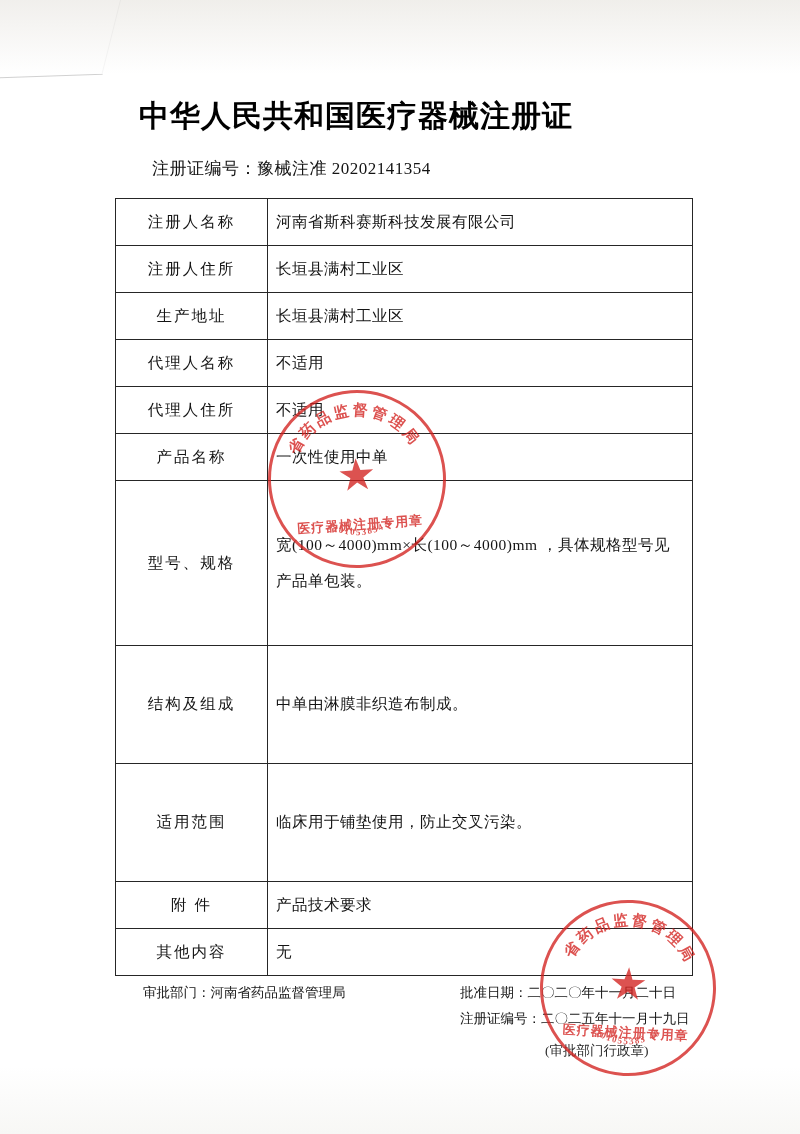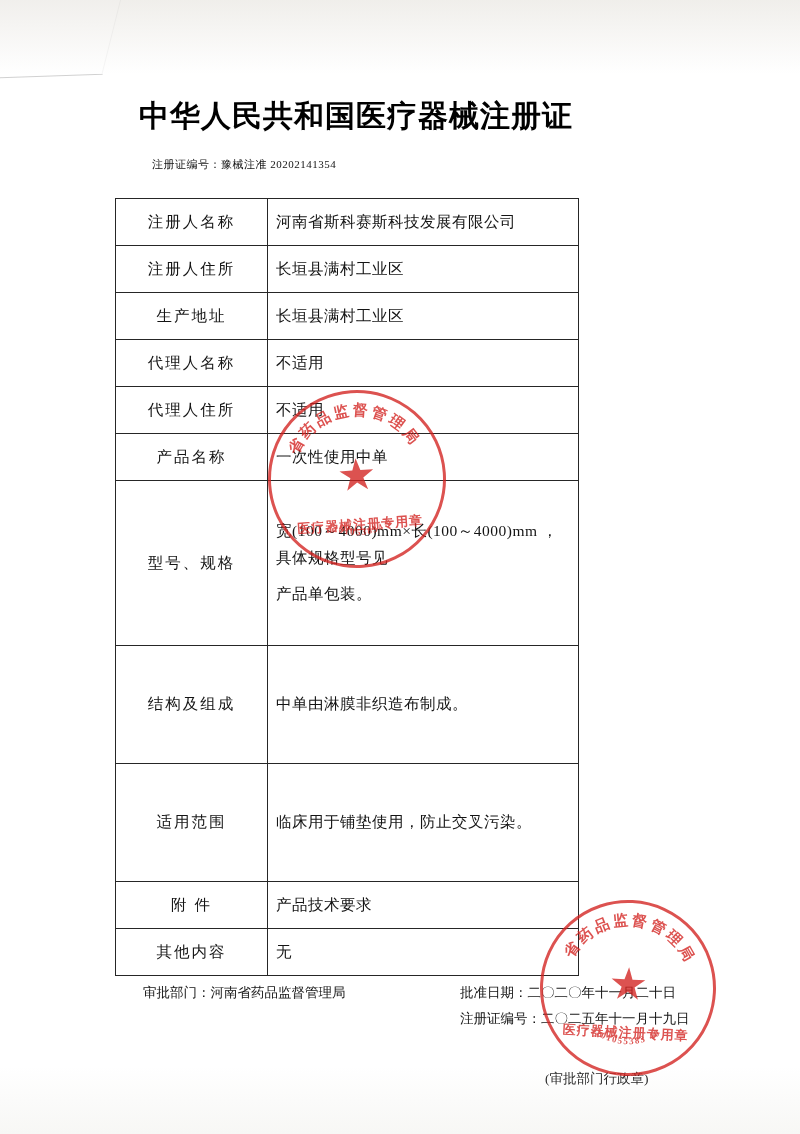--- a/index.html
+++ b/index.html
@@ -64,29 +64,29 @@
     font-size: 30px;
     font-weight: bold;
     letter-spacing: 1px;
     color: #000;
   }
 
   .cert-no {
     position: absolute;
     top: 157px;
     left: 152px;
-    font-size: 11px;
+    font-size: 17px;
     letter-spacing: .5px;
   }
 
   table.main {
     position: absolute;
     top: 198px;
     left: 115px;
-    width: 464px;
+    width: 578px;
     border-collapse: collapse;
     table-layout: fixed;
   }
   table.main td {
     border: 1px solid #262626;
     font-size: 15.5px;
     line-height: 1.7;
     vertical-align: middle;
     padding: 4px 8px;
   }
@@ -128,21 +128,20 @@
     top: 0;
     white-space: nowrap;
   }
   .footer .right .row { display: block; }
   .footer .sealnote {
     position: absolute;
     left: 430px;
     top: 58px;
     white-space: nowrap;
     color: #2b2b2b;
-    margin-top: 28px;
   }
 
   
   .seal {
     position: absolute;
     border-radius: 50%;
     border: 3px solid #d3221f;
     color: #d3221f;
     opacity: .78;
     z-index: 5;

